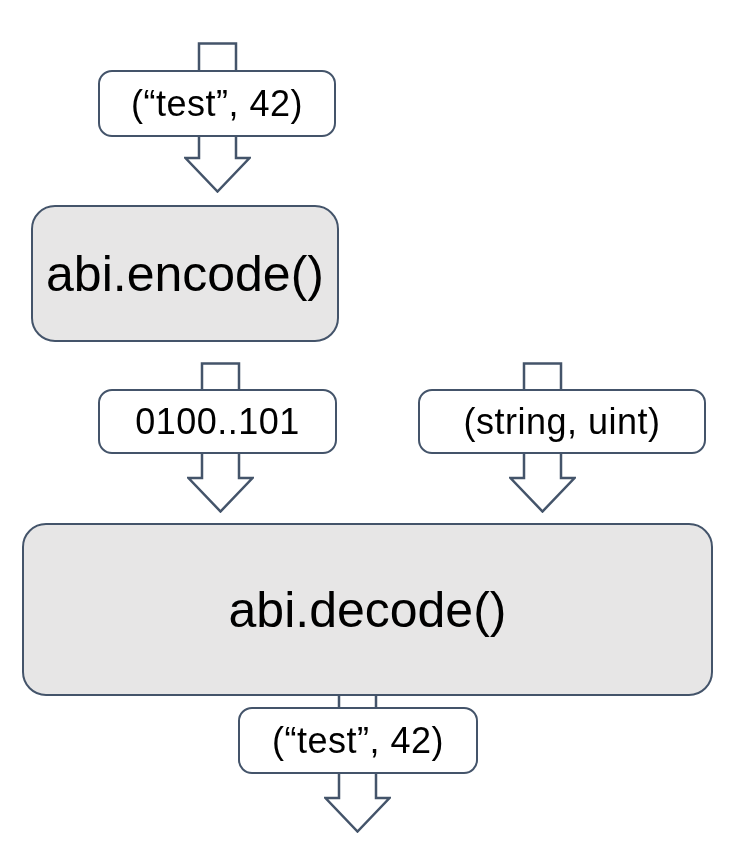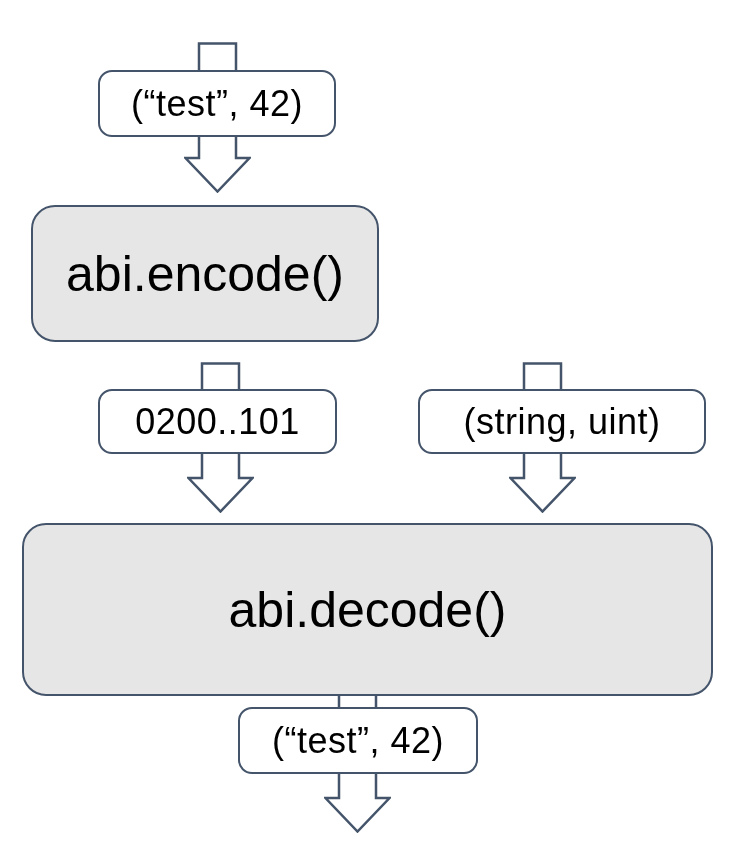--- a/index.html
+++ b/index.html
@@ -44,21 +44,21 @@
     border:2.5px solid var(--border);
     border-radius:24px;
     font-size:50px;
   }
   
   #arrow-1{left:184px;top:42px;}
   #arrow-2{left:187px;top:362px;}
   #arrow-3{left:509px;top:362px;}
   #arrow-4{left:324px;top:682px;}
   #input-node  {left:98px; top:70px; width:238px;height:67px;}
-  #encode-node {left:31px; top:205px;width:348px;height:137px;}
+  #encode-node {left:31px; top:205px;width:308px;height:137px;}
   #encoded-node{left:98px; top:389px;width:239px;height:65px;}
   #types-node  {left:418px;top:389px;width:288px;height:65px;}
   #decode-node {left:22px; top:523px;width:691px;height:173px;}
   #output-node {left:238px;top:707px;width:240px;height:67px;}
 </style>
 </head>
 <body>
 
 <div class="canvas">
 
@@ -77,21 +77,21 @@
 
   <div id="input-node" class="node label-node">
     <span>(“test”, 42)</span>
   </div>
 
   <div id="encode-node" class="node process-node">
     <span>abi.encode()</span>
   </div>
 
   <div id="encoded-node" class="node label-node">
-    <span>0200..101</span>
+    <span>0100..101</span>
   </div>
 
   <div id="types-node" class="node label-node">
     <span>(string, uint)</span>
   </div>
 
   <div id="decode-node" class="node process-node">
     <span>abi.decode()</span>
   </div>
 

